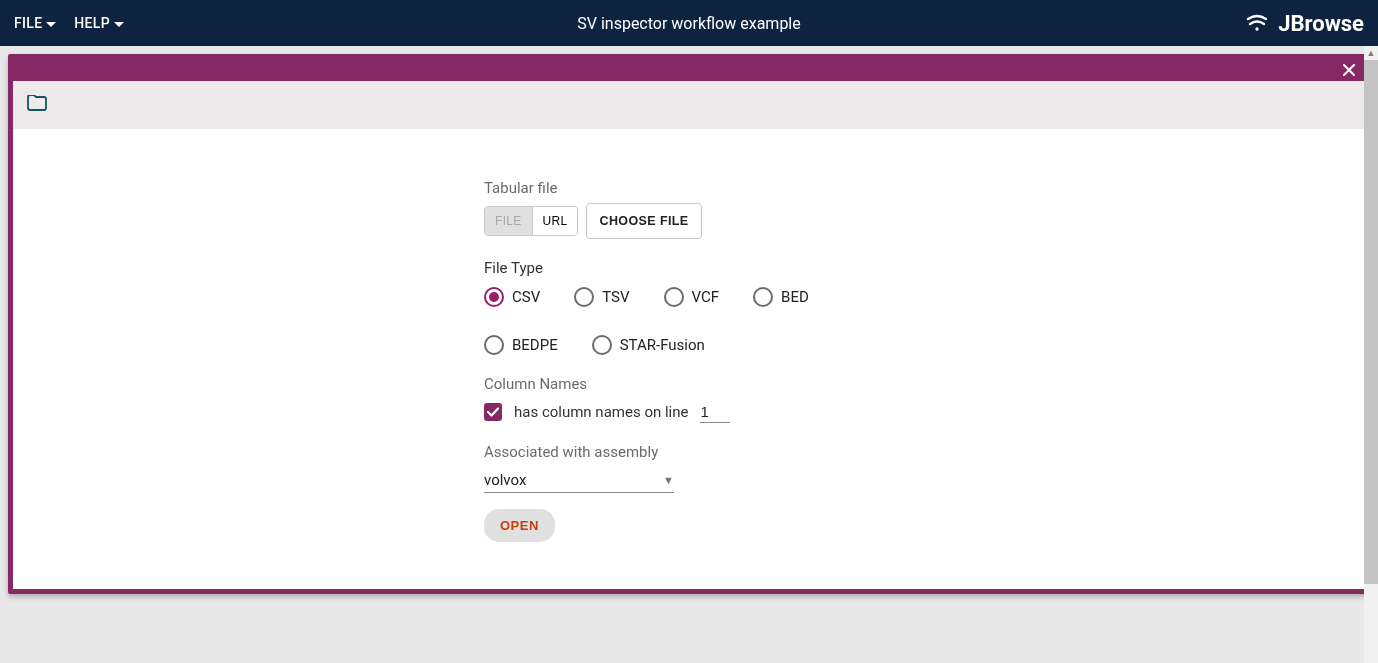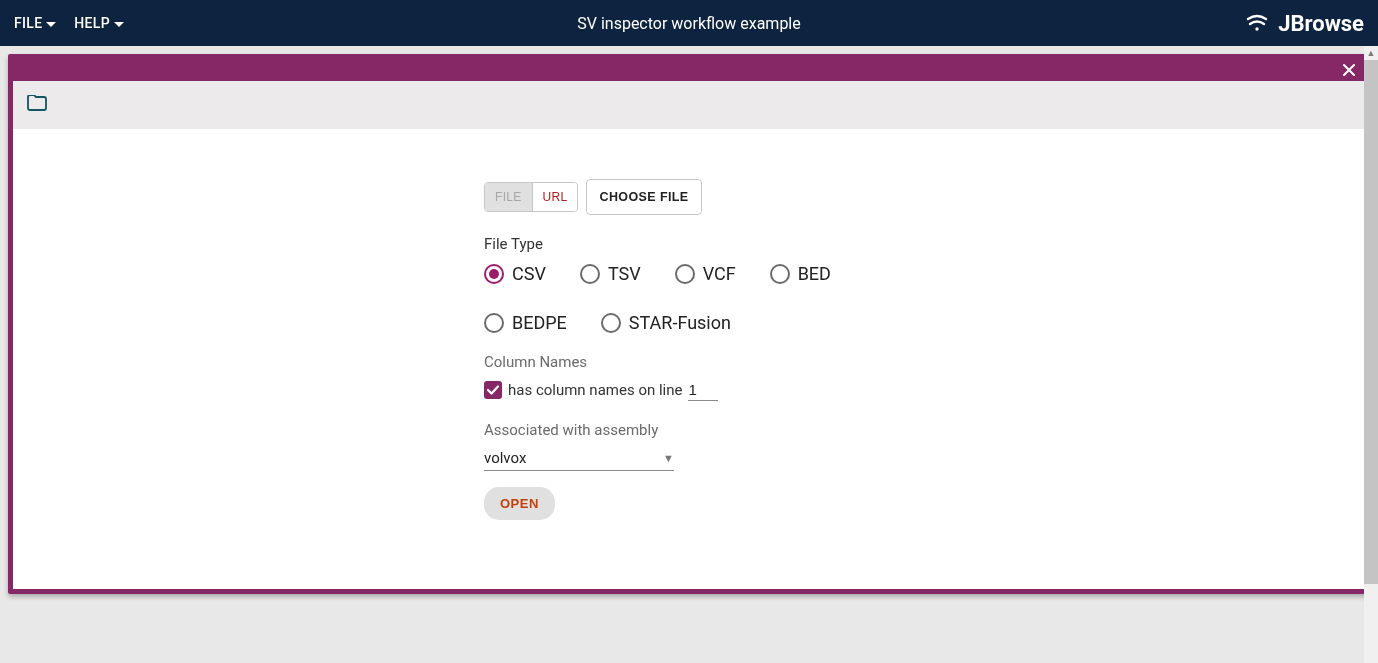--- a/index.html
+++ b/index.html
@@ -111,21 +111,21 @@
     border-radius: 4px;
     overflow: hidden;
     margin-right: 8px;
   }
   .toggle-group button {
     background: #fff;
     border: none;
     font-size: 12px;
     font-weight: 500;
     padding: 7px 10px;
-    color: #b91c1c;
+    color: #000000;
     cursor: pointer;
     letter-spacing: 0.3px;
   }
   .toggle-group button.active {
     background: #e0e0e0;
     color: #a7a7a7;
   }
   .toggle-group button + button {
     border-left: 1px solid #c7c7c7;
   }
@@ -147,21 +147,21 @@
     display: flex;
     flex-wrap: wrap;
     gap: 28px 34px;
     margin-top: 10px;
   }
   .radio {
     display: flex;
     align-items: center;
     gap: 8px;
     cursor: pointer;
-    font-size: 18px;
+    font-size: 15px;
     color: #222;
   }
   .radio .circ {
     width: 20px;
     height: 20px;
     border-radius: 50%;
     border: 2px solid #6b6b6b;
     display: flex;
     align-items: center;
     justify-content: center;
@@ -173,21 +173,21 @@
     content: "";
     width: 10px;
     height: 10px;
     border-radius: 50%;
     background: #9c1b6d;
   }
 
   .check-row {
     display: flex;
     align-items: center;
-    gap: 6px;
+    gap: 12px;
     margin-top: 8px;
   }
   .checkbox {
     width: 18px;
     height: 18px;
     border-radius: 3px;
     background: #862866;
     display: flex;
     align-items: center;
     justify-content: center;
@@ -301,20 +301,21 @@
       <div class="folder-icon">
         <svg width="20" height="16" viewBox="0 0 20 16">
           <path d="M1 2 Q1 0 3 0 L7 0 L9 2 L17 2 Q19 2 19 4 L19 13 Q19 15 17 15 L3 15 Q1 15 1 13 Z" fill="none" stroke="#135560" stroke-width="1.8"></path>
         </svg>
       </div>
     </div>
 
     <div class="panel-body">
       <div class="form">
 
+        <div class="section-label">Tabular file</div>
         <div class="row">
           <div class="toggle-group">
             <button class="active">FILE</button>
             <button>URL</button>
           </div>
           <button class="outlined-btn">CHOOSE FILE</button>
         </div>
 
         <div class="section-label mt-20" style="color:#333;">File Type</div>
         <div class="radio-row">

